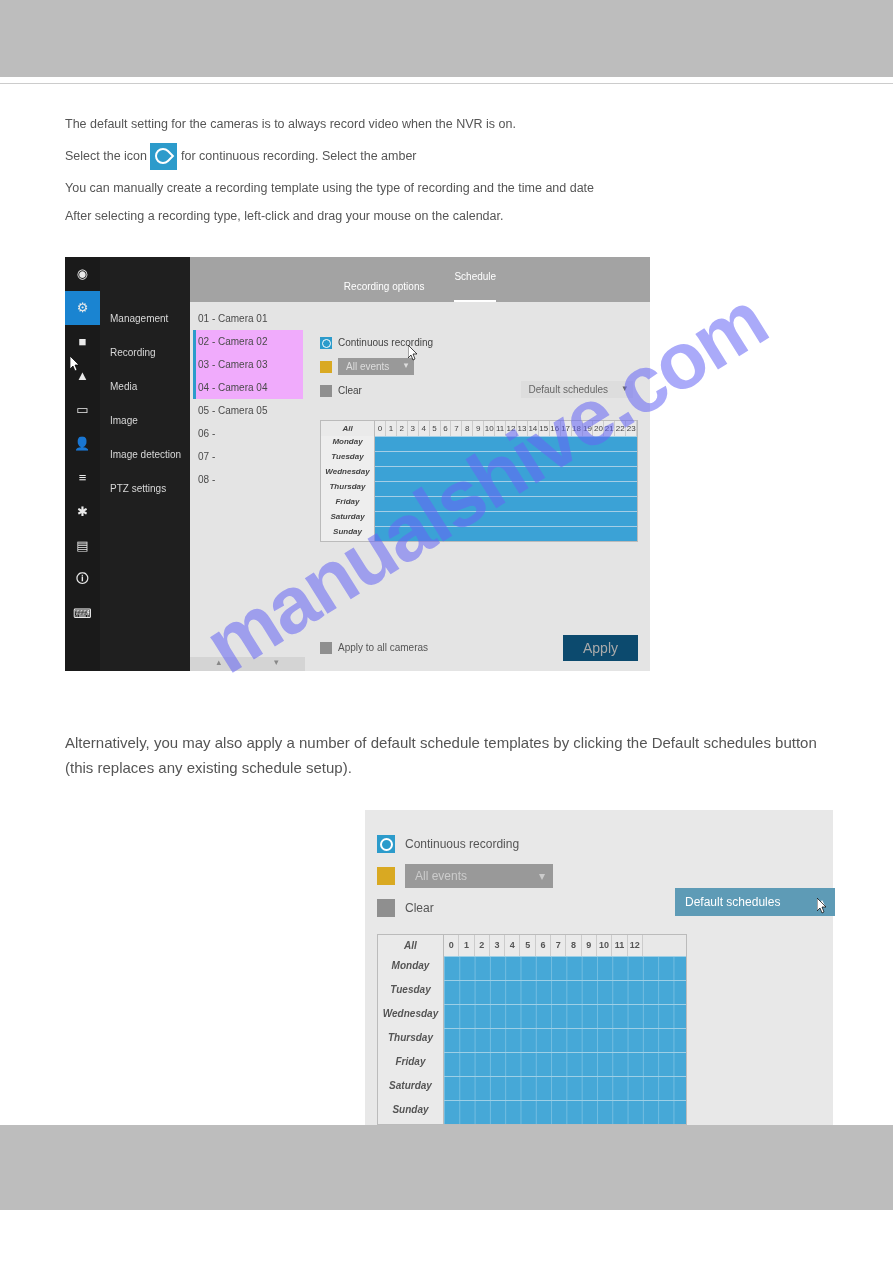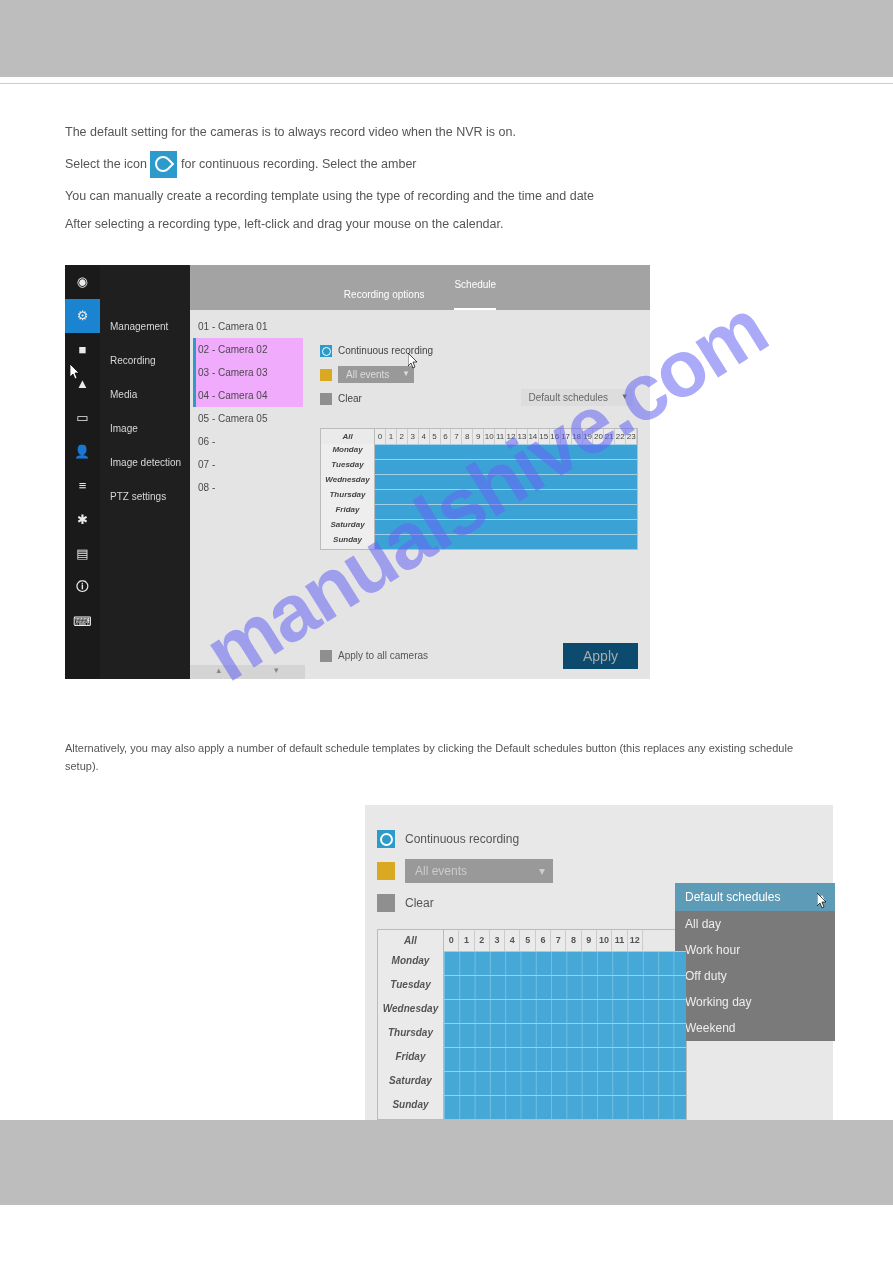--- a/index.html
+++ b/index.html
@@ -4,21 +4,21 @@
 <style>
   * { box-sizing: border-box; margin: 0; padding: 0; }
   body { font-family: Arial, sans-serif; font-size: 12px; color: #4a4a4a; width: 893px; background: #fff; }
 
   .top-gray-bar { height: 77px; background: #bdbdbd; width: 100%; }
   .top-gray-bar-border { height: 7px; background: #fff; border-bottom: 1px solid #ccc; }
 
   .content-wrap { padding: 30px 65px 0 65px; }
 
   .body-text { line-height: 1.65; font-size: 12.5px; color: #555; }
-  .body-text p { margin-bottom: 8px; margin-top: 8px; }
+  .body-text p { margin-bottom: 8px; }
 
   .inline-icon-blue { display:inline-block; width:27px; height:27px; vertical-align:middle; background:#2c9bcb; position:relative; top:0; }
   .inline-icon-blue::after { content:""; position:absolute; left:5px; top:5px; width:12px; height:12px; border:2px solid #fff; border-radius:50% 0 50% 50%; transform:rotate(45deg); }
 
   .inline-swatch-yellow { display:inline-block; width:27px; height:27px; background:#d9a922; vertical-align:middle; }
   .inline-swatch-gray { display:inline-block; width:27px; height:27px; background:#8f8f8f; vertical-align:middle; }
 
   
   .screenshot1 { width:585px; height:414px; margin:30px 0 60px 0; position:relative; background:#e4e4e4; font-size:10px; color:#444; overflow:hidden;}
   .s1-iconbar { position:absolute; left:0; top:0; width:35px; height:100%; background:#1a1a1a; }
@@ -62,21 +62,21 @@
 
   
   .cursor { position:absolute; width:12px; height:16px; }
   .cursor svg { width:12px;height:16px; }
 
   
   .watermark { position:absolute; font-size:80px; font-weight:bold; color:#6565f5; opacity:0.55; transform:rotate(-32deg); left:100px; top:180px; letter-spacing:-2px; pointer-events:none; z-index:100; }
   .sec1-wm-wrap { position:relative; }
 
   
-  .s2-intro { margin:10px 0 30px 0; line-height:1.65; font-size:11px; color:#555; }
+  .s2-intro { margin:10px 0 30px 0; line-height:1.65; font-size:15px; color:#555; }
 
   .screenshot2-outer { margin-left:300px; width:468px; height:315px; background:#e8e8e8; position:relative; padding:18px 30px 0 12px; font-size:12px; color:#555; overflow:visible;}
   .s2-legend-row { display:flex; align-items:center; gap:10px; height:32px; }
   .s2-sw { width:18px; height:18px; flex-shrink:0; }
   .s2-sw.blue { background:#2c9bcb; position:relative;}
   .s2-sw.blue::after{content:"";position:absolute;left:3px;top:3px;width:9px;height:9px;border:2px solid #fff;border-radius:50%;}
   .s2-sw.yellow { background:#d9a922; }
   .s2-sw.gray { background:#8f8f8f; }
   .s2-dd-allevents { background:#999; color:#ccc; padding:5px 35px 5px 10px; position:relative; font-size:12px; width:148px;}
   .s2-dd-allevents::after{content:"▾";position:absolute;right:8px;top:5px;}
@@ -276,27 +276,20 @@
     <div class="s2-legend-row">
       <span class="s2-sw gray"></span>
       <span>Clear</span>
     </div>
 
     <div class="s2-default-dd">
       <div class="hd">
         <span>Default schedules</span>
         <span>▴</span>
       </div>
-      <div class="menu">
-        <div class="mi">All day</div>
-        <div class="mi">Work hour</div>
-        <div class="mi">Off duty</div>
-        <div class="mi">Working day</div>
-        <div class="mi">Weekend</div>
-      </div>
     </div>
     <div class="s2-cursor cursor">
       <svg viewBox="0 0 12 16">
           <path d="M0,0 L0,13 L3,10 L5,15 L7,14 L5,9 L9,9 Z" fill="white" stroke="black" stroke-width="0.7"></path>
         </svg>
     </div>
 
     <div class="s2-table">
       <div class="s2-table-header">
         <div class="s2-daycol2">All</div>

